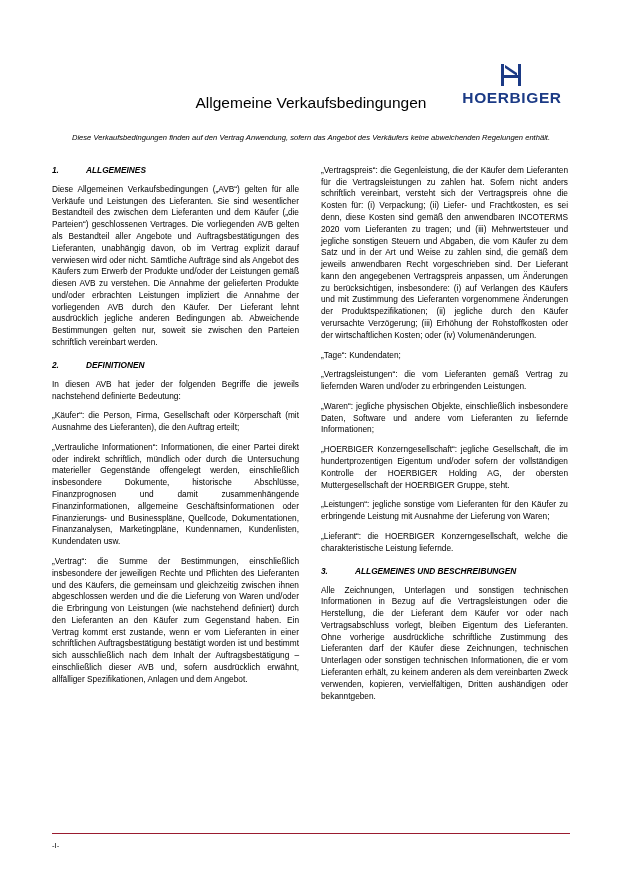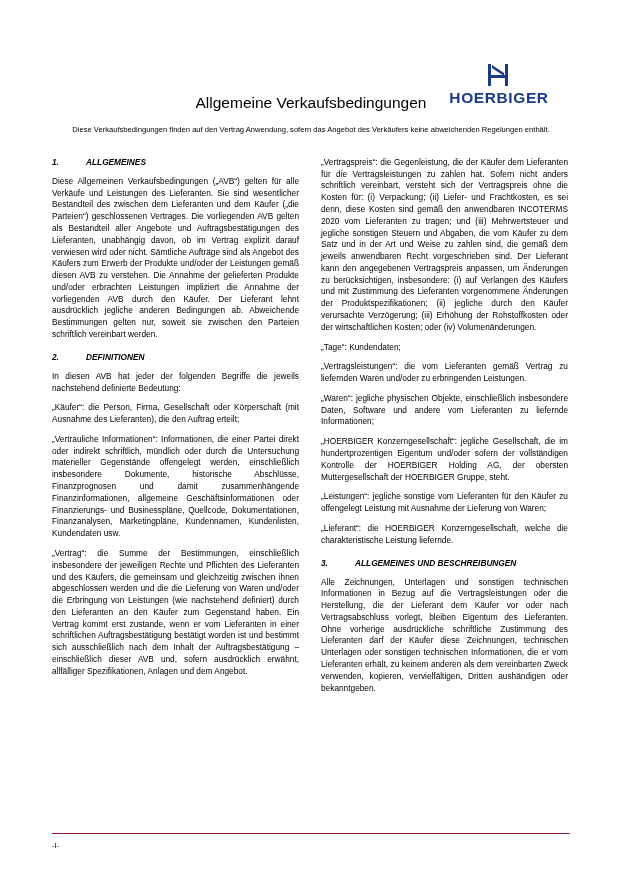--- a/index.html
+++ b/index.html
@@ -19,21 +19,21 @@
     position: absolute;
     left: 0; top: 0;
     width: 622px;
     height: 880px;
     box-sizing: border-box;
     padding: 44px 52px 0 52px;
   }
   
   .logo-block {
     position: absolute;
-    right: 63px;
+    right: 50px;
     top: 62px;
     width: 120px;
     text-align: center;
   }
   .logo-mark {
     height: 26px;
     margin-bottom: 2px;
     display: flex;
     align-items: flex-end;
     justify-content: center;
@@ -52,22 +52,23 @@
     font-size: 15.5px;
     font-weight: normal;
     margin: 50px 0 0 0;
     padding-right: 0;
     line-height: 1.2;
   }
   .doc-subtitle {
     text-align: center;
     font-size: 7.6px;
     line-height: 1.35;
-    margin: 12px auto 0 auto;
+    margin: 20px auto 0 auto;
     width: 480px;
+    font-style: italic;
   }
   
   .columns {
     display: flex;
     gap: 22px;
     margin-top: 22px;
   }
   .col {
     width: 247px;
     flex: 0 0 247px;
@@ -149,21 +150,21 @@
       <p class="body">„Vertrauliche Informationen“: Informationen, die einer Partei direkt oder indirekt schriftlich, mündlich oder durch die Untersuchung materieller Gegenstände offengelegt werden, einschließlich insbesondere Dokumente, historische Abschlüsse, Finanzprognosen und damit zusammenhängende Finanzinformationen, allgemeine Geschäftsinformationen oder Finanzierungs- und Businesspläne, Quellcode, Dokumentationen, Finanzanalysen, Marketingpläne, Kundennamen, Kundenlisten, Kundendaten usw.</p>
       <p class="body">„Vertrag“: die Summe der Bestimmungen, einschließlich insbesondere der jeweiligen Rechte und Pflichten des Lieferanten und des Käufers, die gemeinsam und gleichzeitig zwischen ihnen abgeschlossen werden und die die Lieferung von Waren und/oder die Erbringung von Leistungen (wie nachstehend definiert) durch den Lieferanten an den Käufer zum Gegenstand haben. Ein Vertrag kommt erst zustande, wenn er vom Lieferanten in einer schriftlichen Auftragsbestätigung bestätigt worden ist und bestimmt sich ausschließlich nach dem Inhalt der Auftragsbestätigung – einschließlich dieser AVB und, sofern ausdrücklich erwähnt, allfälliger Spezifikationen, Anlagen und dem Angebot.</p>
     </div>
 
     <div class="col">
       <p class="body">„Vertragspreis“: die Gegenleistung, die der Käufer dem Lieferanten für die Vertragsleistungen zu zahlen hat. Sofern nicht anders schriftlich vereinbart, versteht sich der Vertragspreis ohne die Kosten für: (i) Verpackung; (ii) Liefer- und Frachtkosten, es sei denn, diese Kosten sind gemäß den anwendbaren INCOTERMS 2020 vom Lieferanten zu tragen; und (iii) Mehrwertsteuer und jegliche sonstigen Steuern und Abgaben, die vom Käufer zu dem Satz und in der Art und Weise zu zahlen sind, die gemäß dem jeweils anwendbaren Recht vorgeschrieben sind. Der Lieferant kann den angegebenen Vertragspreis anpassen, um Änderungen zu berücksichtigen, insbesondere: (i) auf Verlangen des Käufers und mit Zustimmung des Lieferanten vorgenommene Änderungen der Produktspezifikationen; (ii) jegliche durch den Käufer verursachte Verzögerung; (iii) Erhöhung der Rohstoffkosten oder der wirtschaftlichen Kosten; oder (iv) Volumenänderungen.</p>
       <p class="body">„Tage“: Kundendaten;</p>
       <p class="body">„Vertragsleistungen“: die vom Lieferanten gemäß Vertrag zu liefernden Waren und/oder zu erbringenden Leistungen.</p>
       <p class="body">„Waren“: jegliche physischen Objekte, einschließlich insbesondere Daten, Software und andere vom Lieferanten zu liefernde Informationen;</p>
       <p class="body">„HOERBIGER Konzerngesellschaft“: jegliche Gesellschaft, die im hundertprozentigen Eigentum und/oder sofern der vollständigen Kontrolle der HOERBIGER Holding AG, der obersten Muttergesellschaft der HOERBIGER Gruppe, steht.</p>
-      <p class="body">„Leistungen“: jegliche sonstige vom Lieferanten für den Käufer zu offengelegt Leistung mit Ausnahme der Lieferung von Waren;</p>
+      <p class="body">„Leistungen“: jegliche sonstige vom Lieferanten für den Käufer zu erbringende Leistung mit Ausnahme der Lieferung von Waren;</p>
       <p class="body">„Lieferant“: die HOERBIGER Konzerngesellschaft, welche die charakteristische Leistung liefernde.</p>
 
       <div class="sec-head">
         <span class="sec-num">3.</span>
         <span class="sec-title">ALLGEMEINES UND BESCHREIBUNGEN</span>
       </div>
 
       <p class="body">Alle Zeichnungen, Unterlagen und sonstigen technischen Informationen in Bezug auf die Vertragsleistungen oder die Herstellung, die der Lieferant dem Käufer vor oder nach Vertragsabschluss vorlegt, bleiben Eigentum des Lieferanten. Ohne vorherige ausdrückliche schriftliche Zustimmung des Lieferanten darf der Käufer diese Zeichnungen, technischen Unterlagen oder sonstigen technischen Informationen, die er vom Lieferanten erhält, zu keinem anderen als dem vereinbarten Zweck verwenden, kopieren, vervielfältigen, Dritten aushändigen oder bekanntgeben.</p>
     </div>
 

